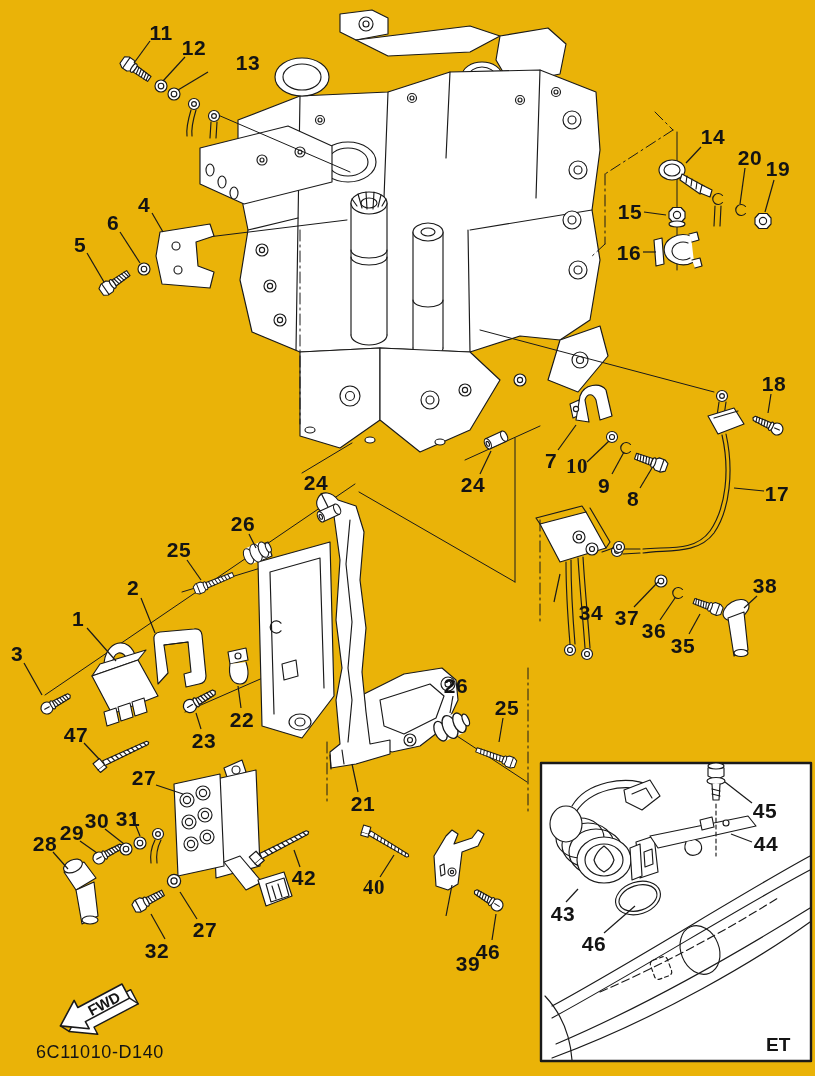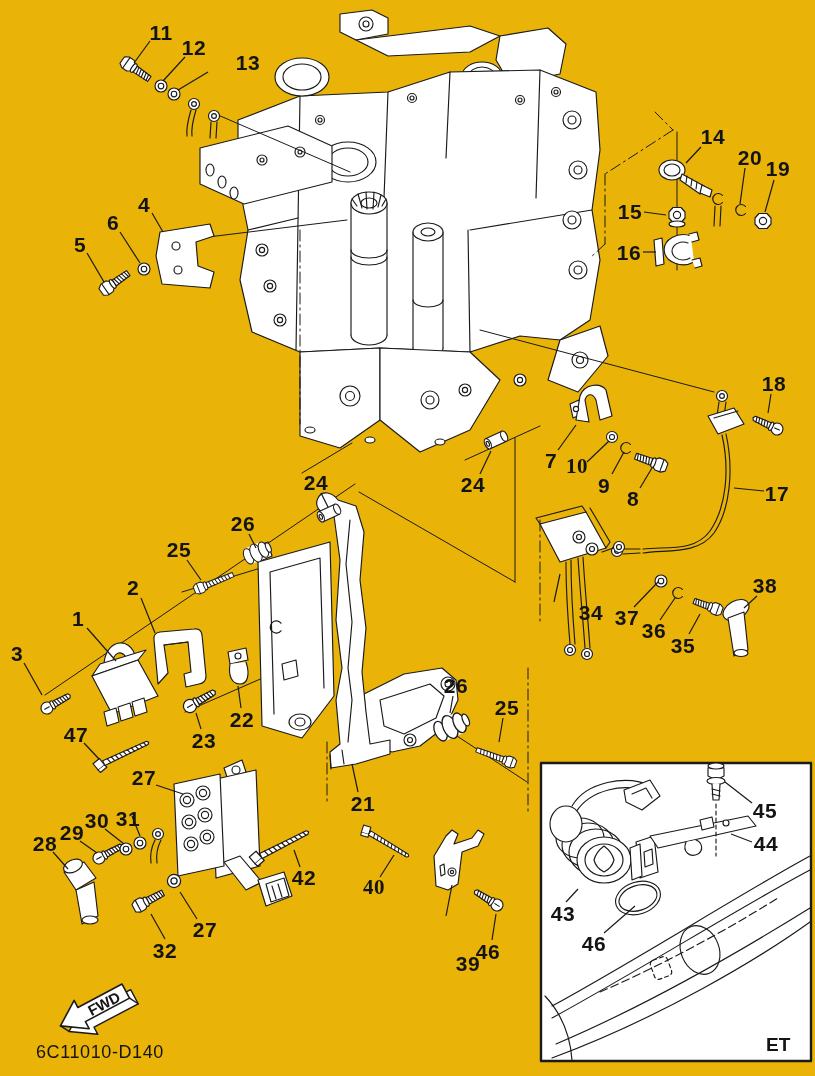--- a/index.html
+++ b/index.html
@@ -547,21 +547,21 @@
       <span class="part-label" style="left: 683px; top: 645px;">35</span>
       <span class="part-label" style="left: 765px; top: 585px;">38</span>
       <span class="part-label" style="left: 456px; top: 685px;">26</span>
       <span class="part-label" style="left: 507px; top: 707px;">25</span>
       <span class="part-label" style="left: 363px; top: 803px;">21</span>
       <span class="part-label" style="left: 304px; top: 877px;">42</span>
       <span class="part-label" style="left: 374px; top: 887px; font-family: Liberation Serif, serif;">40</span>
       <span class="part-label" style="left: 468px; top: 927px; margin-top: 36px;">39</span>
       <span class="part-label" style="left: 488px; top: 951px;">46</span>
       <span class="part-label" style="left: 205px; top: 929px;">27</span>
-      <span class="part-label" style="left: 165px; top: 950px;">32</span>
+      <span class="part-label" style="left: 157px; top: 950px;">32</span>
       <span class="part-label" style="left: 563px; top: 913px;">43</span>
       <span class="part-label" style="left: 766px; top: 843px;">44</span>
       <span class="part-label" style="left: 765px; top: 810px;">45</span>
       <span class="part-label" style="left: 594px; top: 943px;">46</span>
     </div>
 
 <div class="code-text">6C11010-D140</div>
 <div class="et-text">ET</div>
 <div class="fwd-text">FWD</div>
 

